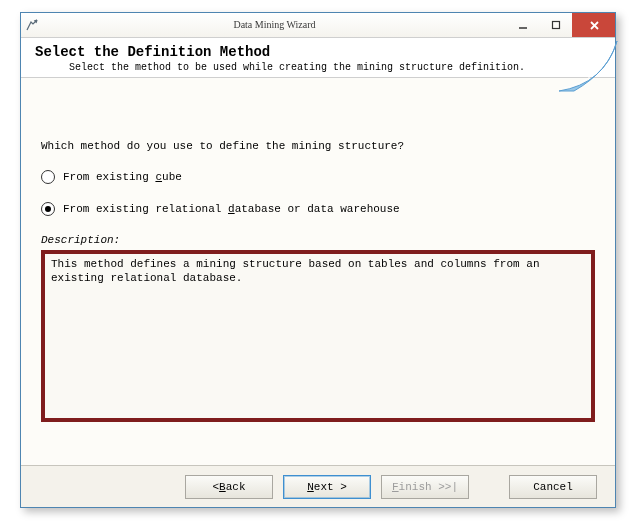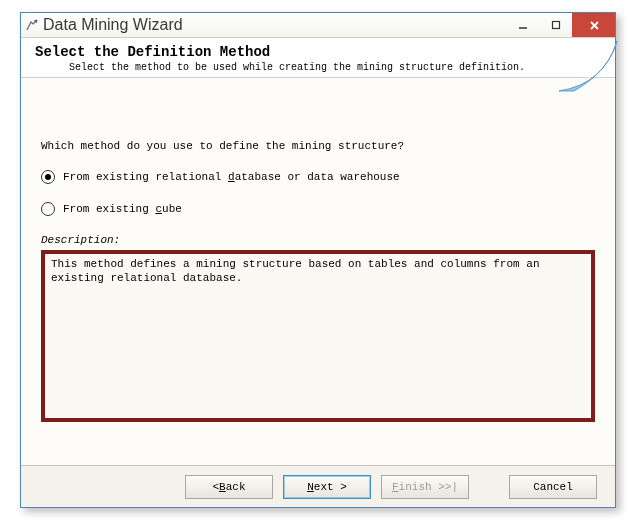--- a/index.html
+++ b/index.html
@@ -34,23 +34,23 @@
   }
   .title-icon {
     width: 22px;
     display: flex;
     align-items: center;
     justify-content: center;
   }
   .title-icon svg { display:block; }
   .title-text {
     flex: 1;
-    text-align: left;
-    font-family: Liberation Sans, sans-serif;
-    font-size: 16px;
+    text-align: center;
+    font-family: Liberation Serif, serif;
+    font-size: 10px;
     color: #3a3a3a;
     line-height: 24px;
   }
   .title-buttons {
     display: flex;
     align-items: stretch;
   }
   .title-btn {
     width: 32px;
     display: flex;
@@ -224,27 +224,27 @@
           <path d="M10 55 Q 55 48 68 5 Q 60 35 25 55 Z" fill="url(#g1)" stroke="#5a9ed2" stroke-width="1"></path>
           <path d="M15 52 Q 50 45 64 10" fill="none" stroke="#fff" stroke-width="1"></path>
         </svg>
       </div>
     </div>
 
     <div class="content">
       <div class="question">Which method do you use to define the mining structure?</div>
 
       <div class="radio-row">
+        <span class="radio-circle"></span>
+        <span class="radio-label"><span>From existing </span><span class="ul">c</span><span>ube</span></span>
+      </div>
+
+      <div class="radio-row">
         <span class="radio-circle checked"></span>
         <span class="radio-label"><span>From existing relational </span><span class="ul">d</span><span>atabase or data warehouse</span></span>
-      </div>
-
-      <div class="radio-row">
-        <span class="radio-circle"></span>
-        <span class="radio-label"><span>From existing </span><span class="ul">c</span><span>ube</span></span>
       </div>
 
       <span class="desc-label">Description:</span>
       <div class="desc-box">This method defines a mining structure based on tables and columns from an existing relational database.</div>
     </div>
 
     <div class="button-bar">
       <div class="btn">
           <span>&lt; </span>
           <span class="ul">B</span>

